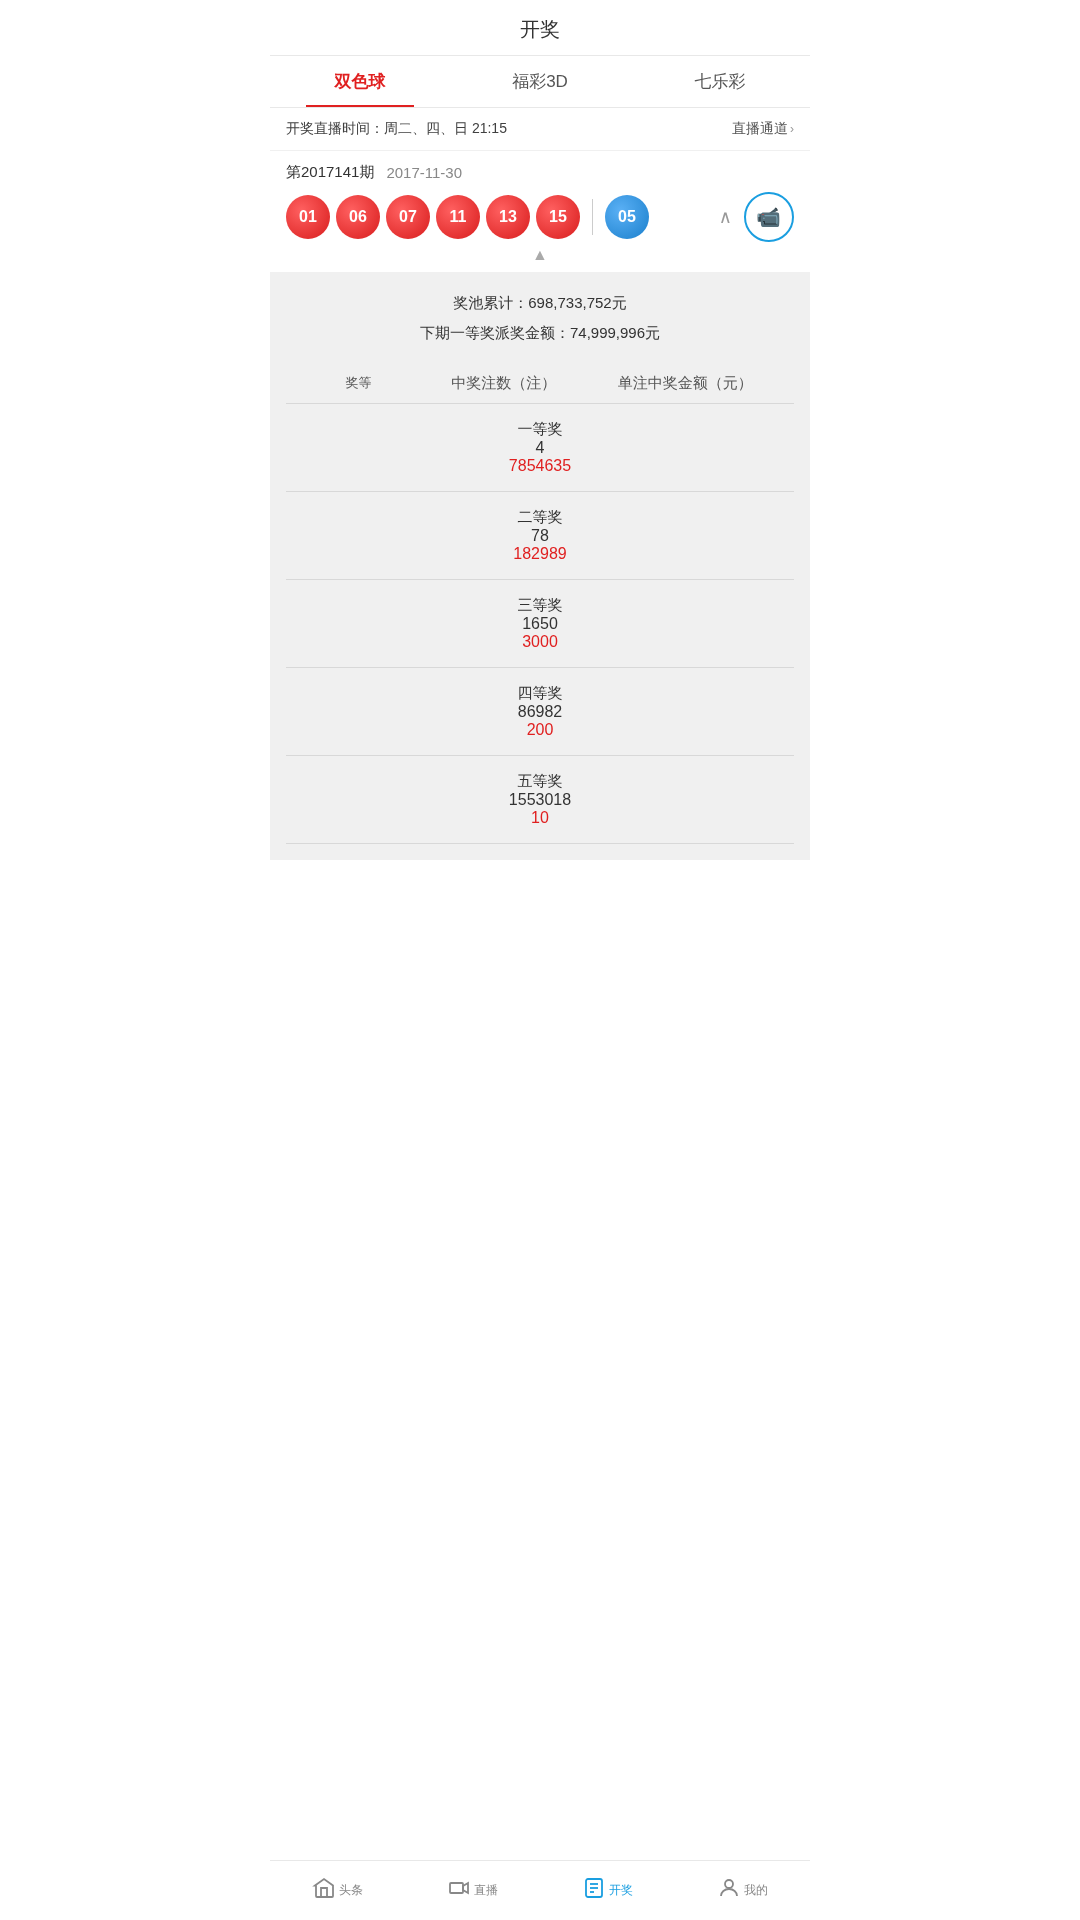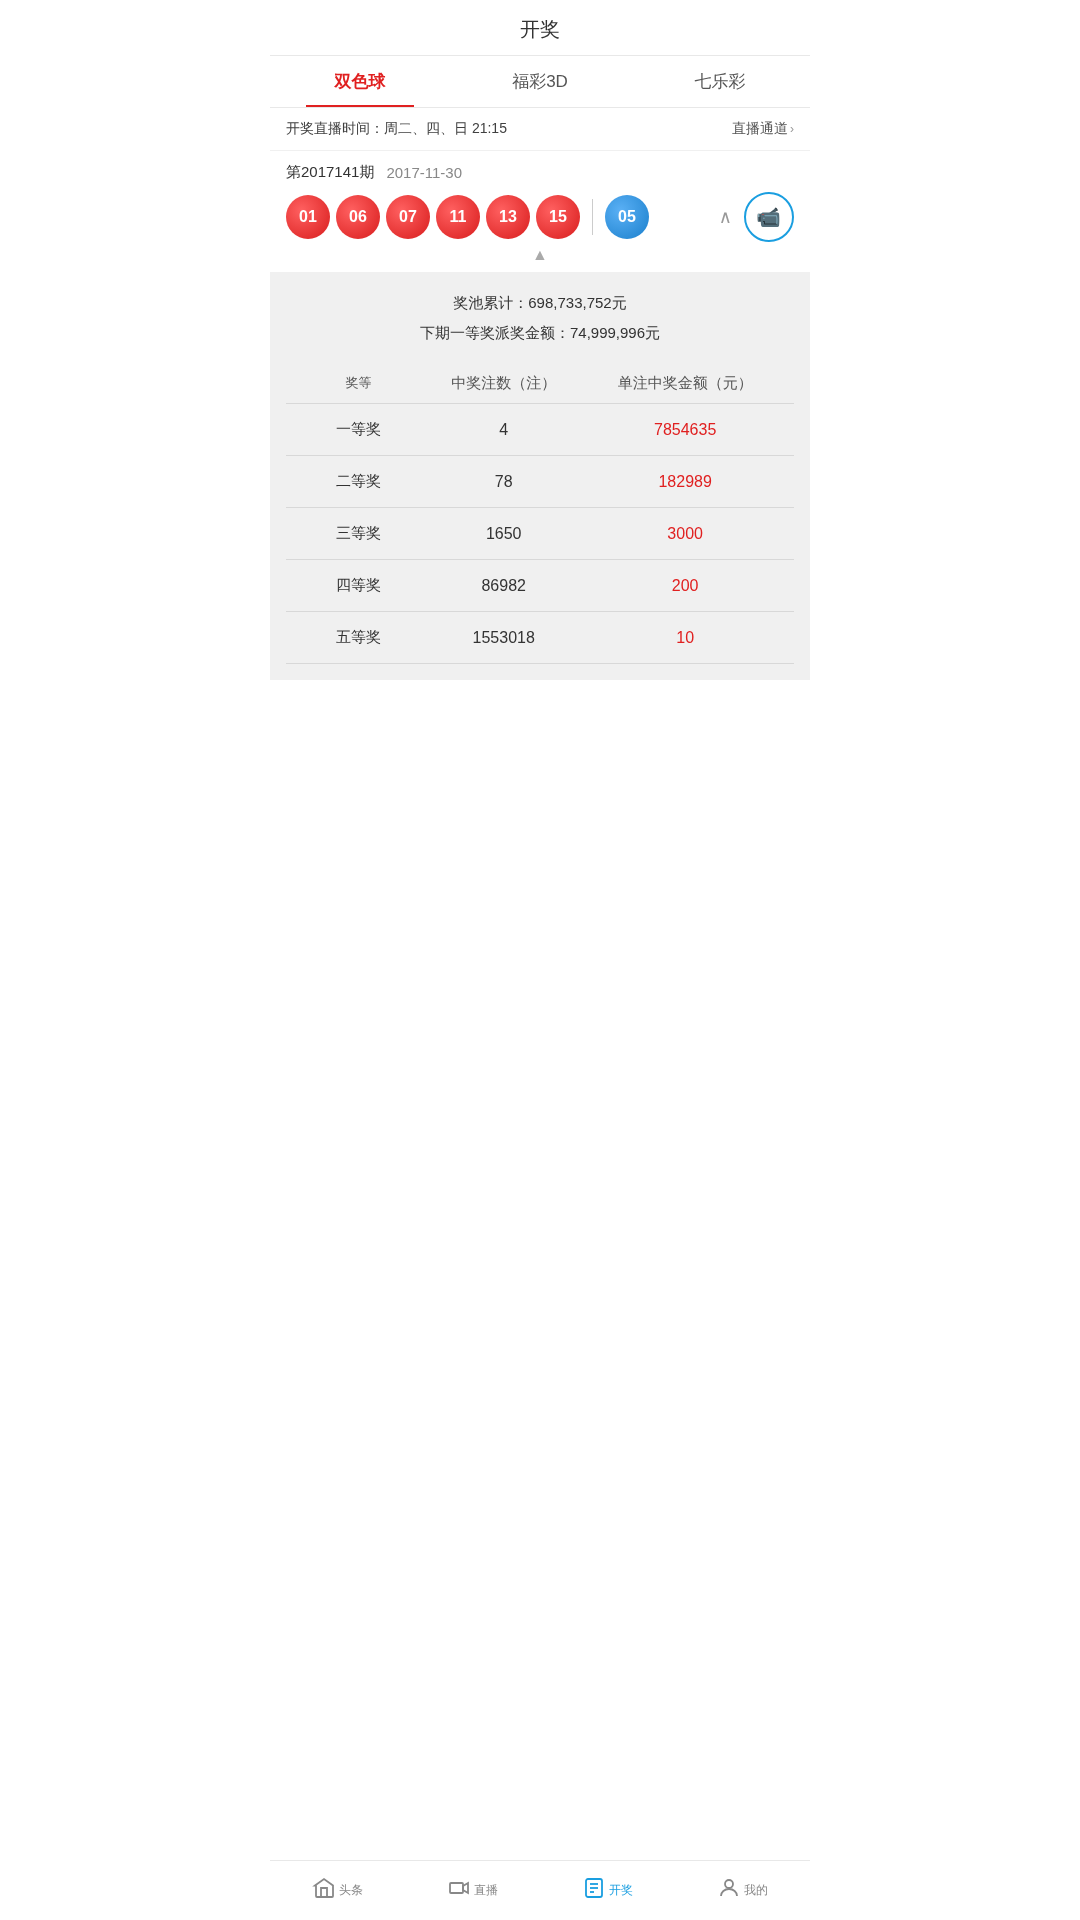--- a/index.html
+++ b/index.html
@@ -177,23 +177,23 @@
       display: flex;
       padding: 10px 0;
       border-bottom: 1px solid #d8d8d8;
     }
     .col-prize { flex: 1; text-align: center; font-size: 13px; color: #555; }
     .col-count { flex: 1; text-align: center; font-size: 15px; color: #555; }
     .col-amount { flex: 1.5; text-align: center; font-size: 15px; color: #555; }
 
     .prize-row {
       display: flex;
-      align-items: center;
       padding: 16px 0;
       border-bottom: 1px solid #d8d8d8;
+      flex-direction: column;
     }
     .prize-row .col-prize { font-size: 15px; color: #333; }
     .prize-row .col-count { font-size: 16px; color: #333; }
     .prize-row .col-amount { font-size: 16px; color: #e02020; font-weight: 500; }
 
     
     .bottom-nav {
       position: fixed;
       bottom: 0;
       left: 50%;

